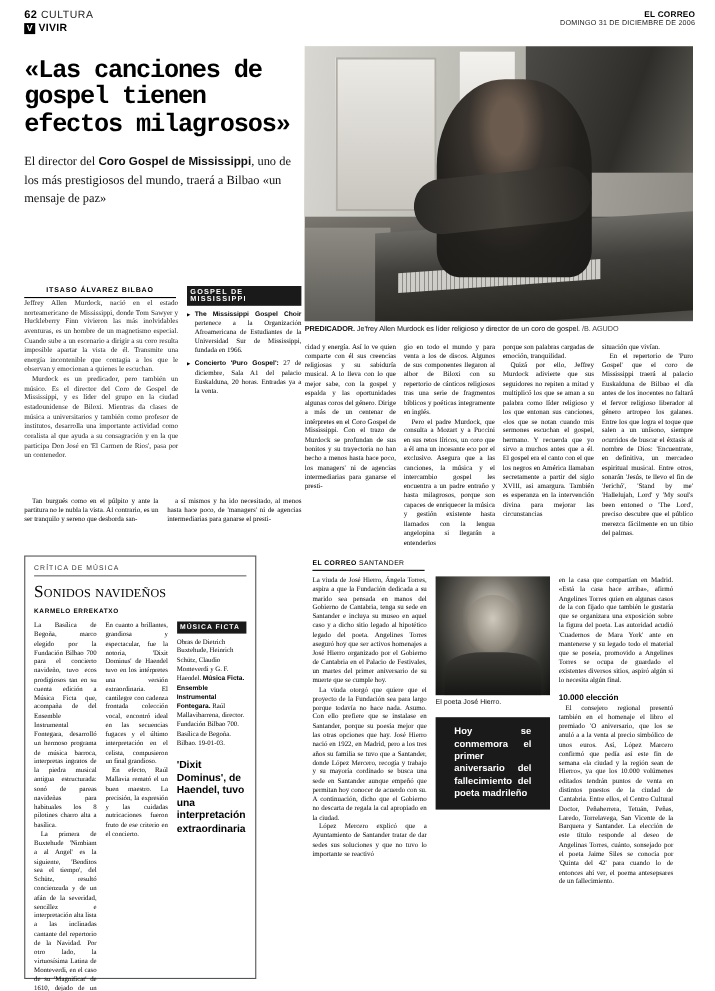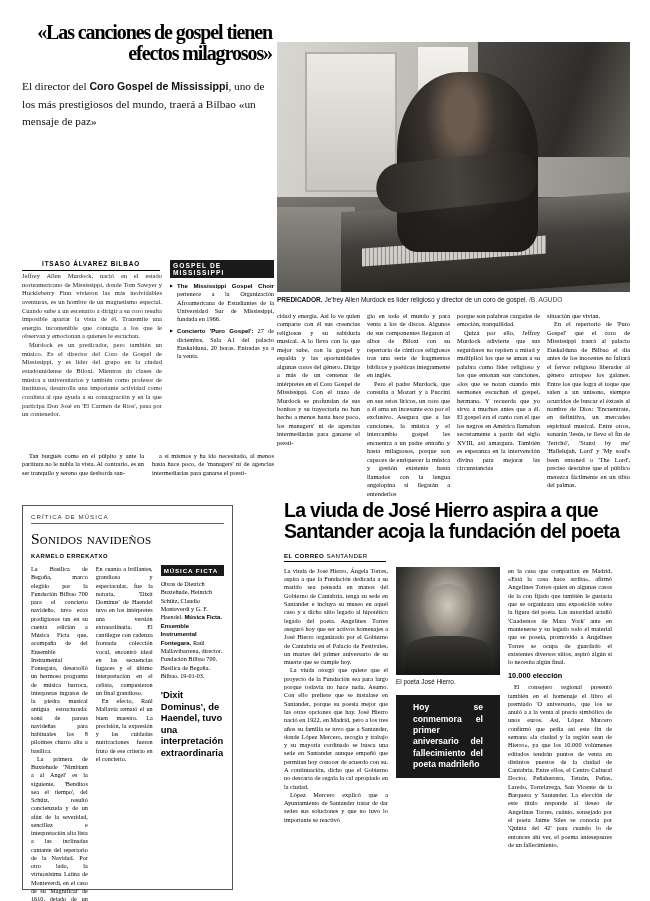--- a/index.html
+++ b/index.html
@@ -22,23 +22,23 @@
   .folio-line2 { display: flex; align-items: center; gap: 3px; }
   .vbox { background: #000; color: #fff; font-weight: bold; font-size: 8px; width: 10px; height: 10px;
           display: inline-flex; align-items: center; justify-content: center; }
   .folio-vivir { font-weight: bold; font-size: 9.5px; letter-spacing: .3px; }
   .mast-right { text-align: right; font-family: "Liberation Sans", sans-serif; }
   .mast-name { font-weight: bold; font-size: 7.5px; letter-spacing: .2px; }
   .mast-date { font-size: 6.5px; letter-spacing: .2px; color: #222; margin-top: 1px; }
 
   
   .headline {
-    font-family: Liberation Serif, serif;
-    font-weight: bold; font-size: 20px; line-height: 1.06;
-    letter-spacing: -1.1px; margin-top: 14px; width: 250px; text-align: right;
+    font-family: Liberation Mono, monospace;
+    font-weight: bold; font-size: 23px; line-height: 1.06;
+    letter-spacing: -1.1px; margin-top: 14px; width: 250px;
   }
   .subhead {
     width: 252px; margin-top: 14px;
     font-family: "Liberation Serif", serif;
     font-size: 11.3px; line-height: 1.52; color: #111;
   }
   .subhead b { font-family: "Liberation Sans", sans-serif; font-size: 10.6px; }
 
   
   .photo-main {
@@ -176,20 +176,36 @@
     background: #1a1a1a; color: #fff; padding: 7px 17px 8px;
     font-family: "Liberation Sans", sans-serif; font-weight: bold;
     font-size: 8.6px; line-height: 1.32; margin-top: 9px;
   }
 </style>
 </head>
 <body>
 
 <div class="page">
 
+  <div class="masthead">
+    <div class="folio">
+      <div class="folio-line1">
+        <span class="folio-num">62</span>
+        <span class="folio-sec">CULTURA</span>
+      </div>
+      <div class="folio-line2">
+        <span class="vbox">V</span>
+        <span class="folio-vivir">VIVIR</span>
+      </div>
+    </div>
+    <div class="mast-right">
+      <div class="mast-name">EL CORREO</div>
+      <div class="mast-date">DOMINGO 31 DE DICIEMBRE DE 2006</div>
+    </div>
+  </div>
 
   <div class="headline">«Las canciones de gospel tienen efectos milagrosos»</div>
 
   <div class="subhead">
     <span>El director del </span><b>Coro Gospel de Mississippi</b><span>, uno de los más prestigiosos del mundo, </span><span>traerá a Bilbao «un mensaje de paz»</span>
   </div>
 
   <div class="photo-main">
     <div class="ph-wall"></div>
     <div class="ph-door"></div>
@@ -275,21 +291,20 @@
           <b>Música Ficta. Ensemble Instrumental Fontegara.</b><span> Raúl Mallavibarrena, director.</span>
           <span>Fundación Bilbao 700. Basílica de Begoña.</span>
           <span>Bilbao. 19-01-03.</span>
         </div>
         <div class="ficha-quote">'Dixit Dominus', de Haendel, tuvo una interpretación extraordinaria</div>
       </div>
     </div>
   </div>
 
   <div class="feature">
-    <div class="feature-head">La viuda de José Hierro aspira a que Santander acoja la fundación del poeta</div>
     <div class="feature-credit">
       <b>EL CORREO</b><span> SANTANDER</span>
     </div>
     <div class="feature-body">
       <div class="ft-col">
         <p>La viuda de José Hierro, Ángela Torres, aspira a que la Fundación dedicada a su marido sea pensada en manos del Gobierno de Cantabria, tenga su sede en Santander e incluya su museo en aquel caso y a dicho sitio legado al hipotético legado del poeta. Angelines Torres aseguró hoy que ser activos homenajes a José Hierro organizado por el Gobierno de Cantabria en el Palacio de Festivales, un martes del primer aniversario de su muerte que se cumple hoy.</p>
         <p>La viuda otorgó que quiere que el proyecto de la Fundación sea para largo porque todavía no hace nada. Asumo. Con ello prefiere que se instalase en Santander, porque su poesía mejor que las otras opciones que hay. José Hierro nació en 1922, en Madrid, pero a los tres años su familia se tuvo que a Santander, donde López Mercero, recogía y trabajo y su mayoría cordinado se busca una sede en Santander aunque empeñó que permitan hoy conocer de acuerdo con su. A continuación, dicho que el Gobierno no descarta de regala la cal apropiado en la ciudad.</p>
         <p>López Mercero explicó que a Ayuntamiento de Santander tratar de dar sedes sus soluciones y que no tuvo lo importante se reactivó</p>
       </div>
       <div class="ft-col">

